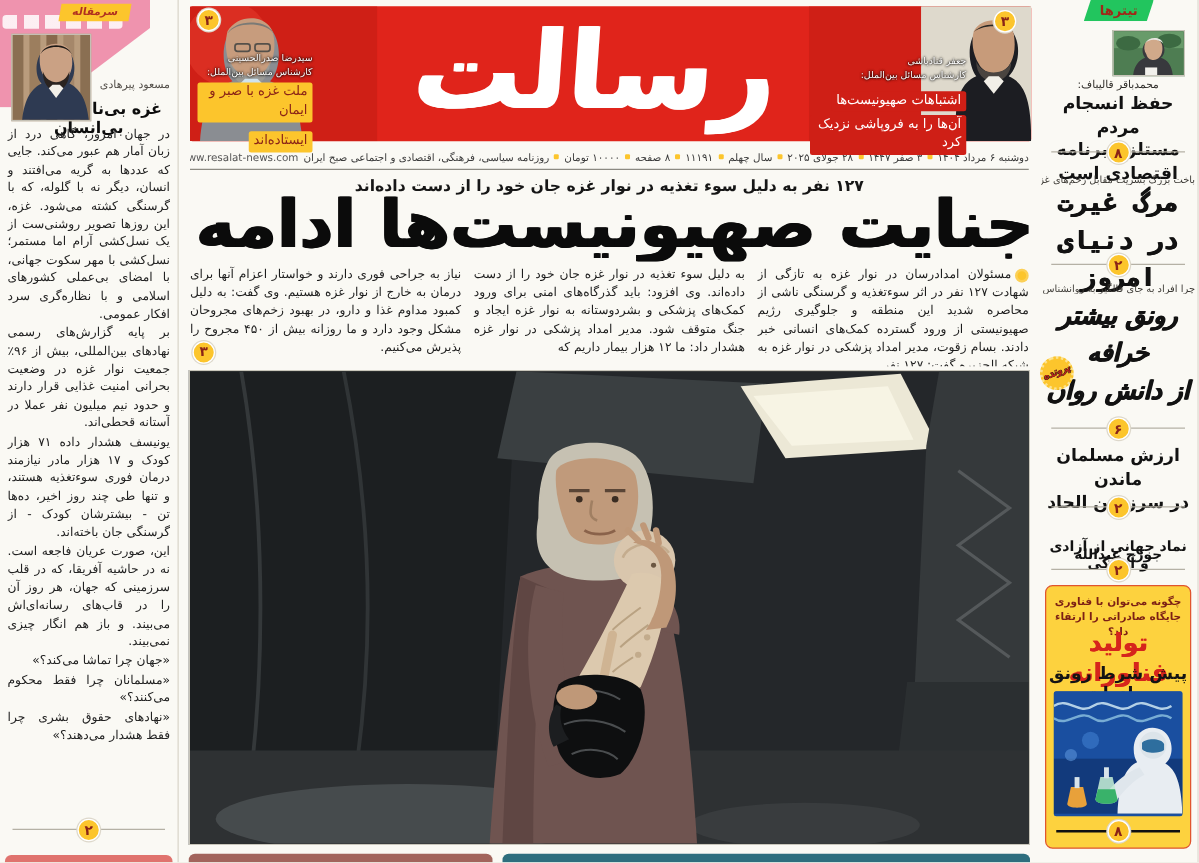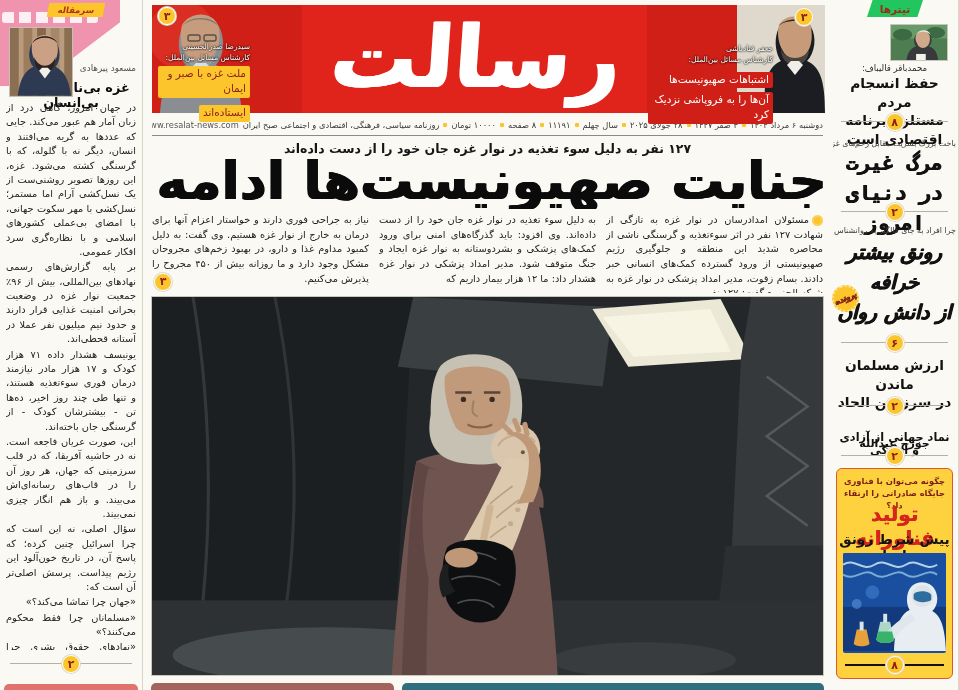--- a/index.html
+++ b/index.html
@@ -261,21 +261,20 @@
         <path d="M30 44 L36 52 L42 44 L39 41 L33 41 Z" fill="#f2efe8"></path>
       </svg>
     </div>
     <div class="ed-author">مسعود پیرهادی</div>
     <h2 class="ed-title">غزه بی‌نان و جهان بی‌انسان</h2>
     <div class="ed-body">
       <p>در جهان امروز، گاهی درد از زبان آمار هم عبور می‌کند. جایی که عددها به گریه می‌افتند و انسان، دیگر نه با گلوله، که با گرسنگی کشته می‌شود. غزه، این روزها تصویر روشنی‌ست از یک نسل‌کشی آرام اما مستمر؛ نسل‌کشی با مهر سکوت جهانی، با امضای بی‌عملی کشورهای اسلامی و با نظاره‌گری سرد افکار عمومی.</p>
       <p>بر پایه گزارش‌های رسمی نهادهای بین‌المللی، بیش از ۹۶٪ جمعیت نوار غزه در وضعیت بحرانی امنیت غذایی قرار دارند و حدود نیم میلیون نفر عملا در آستانه قحطی‌اند.</p>
       <p>یونیسف هشدار داده ۷۱ هزار کودک و ۱۷ هزار مادر نیازمند درمان فوری سوءتغذیه هستند، و تنها طی چند روز اخیر، ده‌ها تن - بیشترشان کودک - از گرسنگی جان باخته‌اند.</p>
       <p>این، صورت عریان فاجعه است. نه در حاشیه آفریقا، که در قلب سرزمینی که جهان، هر روز آن را در قاب‌های رسانه‌ای‌اش می‌بیند. و باز هم انگار چیزی نمی‌بیند.</p>
-      <p>سؤال اصلی، نه این است که چرا اسرائیل چنین کرده؛ که پاسخ آن، در تاریخ خون‌آلود این رژیم پیداست. پرسش اصلی‌تر آن است که:</p>
       <p>«جهان چرا تماشا می‌کند؟»</p>
       <p>«مسلمانان چرا فقط محکوم می‌کنند؟»</p>
       <p>«نهادهای حقوق بشری چرا فقط هشدار می‌دهند؟»</p>
 
     </div>
     <div class="sep ed-sep">
       <span class="badge">۲</span>
     </div>
     <div class="ed-bbar"></div>
   </aside>

